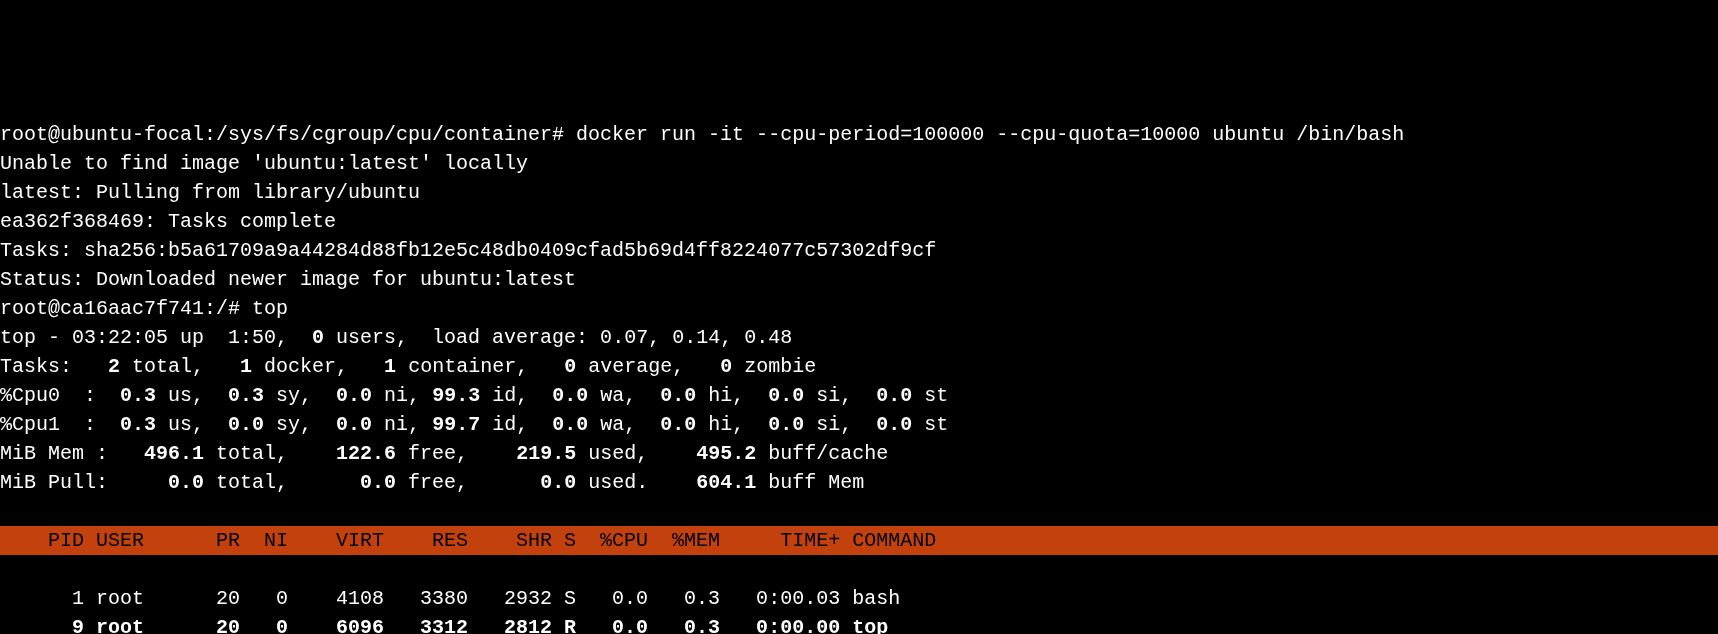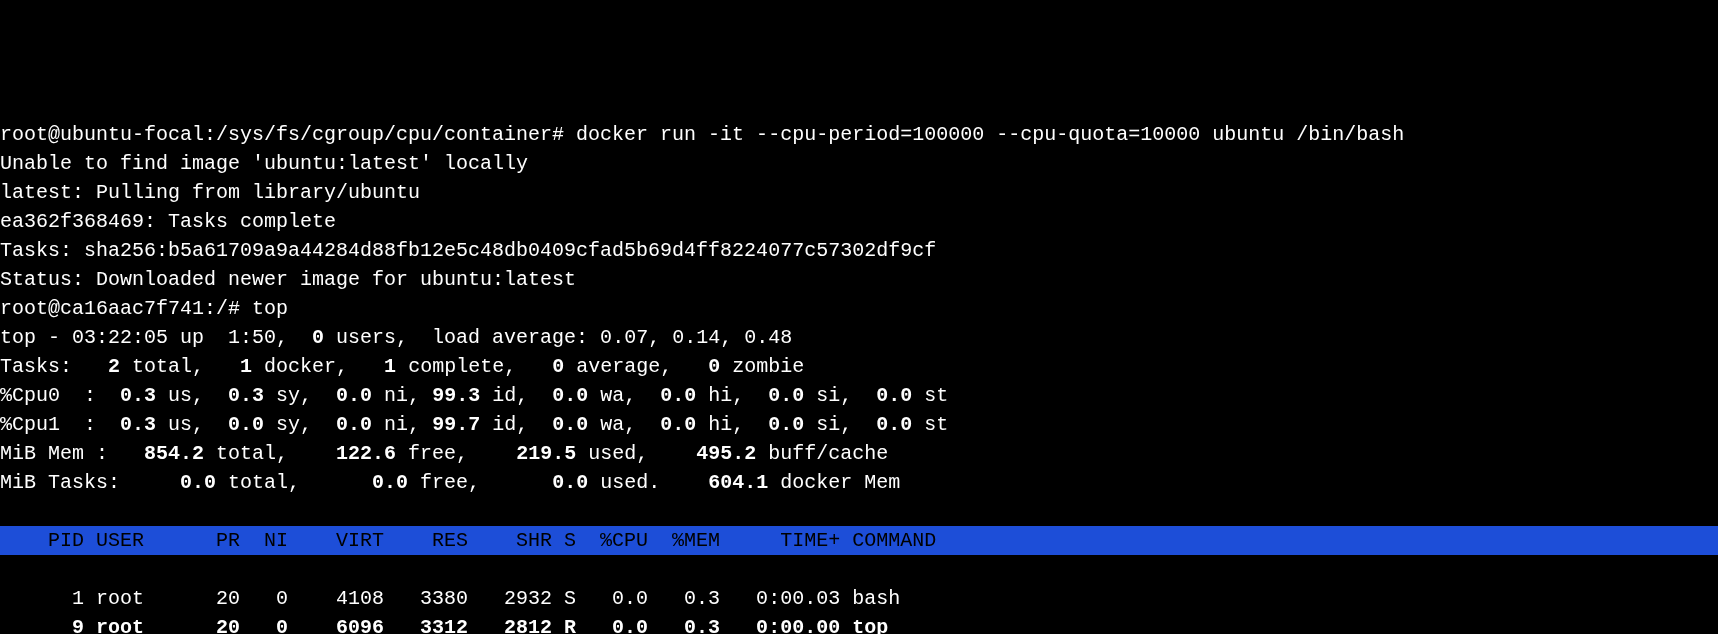--- a/index.html
+++ b/index.html
@@ -18,21 +18,21 @@
       height: 634px;
       overflow: hidden;
     }
     .terminal {
       padding: 4px 0;
     }
     .line {
       white-space: pre;
     }
     .header-row {
-      background: #1d4ed8;
+      background: #c2410c;
       color: #000;
       display: block;
       width: 100%;
     }
     .bold {
       font-weight: bold;
     }
   </style>
 </head>
 <body>
@@ -40,25 +40,25 @@
 
 
 <div class="terminal"><span class="line"><span>root@ubuntu-focal:/sys/fs/cgroup/cpu/container# </span><span>docker run -it --cpu-period=100000 --cpu-quota=10000 ubuntu /bin/bash</span></span>
 <span class="line">Unable to find image 'ubuntu:latest' locally</span>
 <span class="line">latest: Pulling from library/ubuntu</span>
 <span class="line">ea362f368469: Tasks complete</span>
 <span class="line">Tasks: sha256:b5a61709a9a44284d88fb12e5c48db0409cfad5b69d4ff8224077c57302df9cf</span>
 <span class="line">Status: Downloaded newer image for ubuntu:latest</span>
 <span class="line"><span>root@ca16aac7f741:/# </span><span>top</span></span>
 <span class="line"><span>top - 03:22:05 up  1:50,  </span><span class="bold">0</span><span> users,  load average: 0.07, 0.14, 0.48</span></span>
-<span class="line"><span>Tasks: </span><span class="bold">  2</span><span> total,   </span><span class="bold">1</span><span> docker,   </span><span class="bold">1</span><span> complete,   </span><span class="bold">0</span><span> average,   </span><span class="bold">0</span><span> zombie</span></span>
+<span class="line"><span>Tasks: </span><span class="bold">  2</span><span> total,   </span><span class="bold">1</span><span> docker,   </span><span class="bold">1</span><span> container,   </span><span class="bold">0</span><span> average,   </span><span class="bold">0</span><span> zombie</span></span>
 <span class="line"><span>%Cpu0  :  </span><span class="bold">0.3</span><span> us,  </span><span class="bold">0.3</span><span> sy,  </span><span class="bold">0.0</span><span> ni, </span><span class="bold">99.3</span><span> id,  </span><span class="bold">0.0</span><span> wa,  </span><span class="bold">0.0</span><span> hi,  </span><span class="bold">0.0</span><span> si,  </span><span class="bold">0.0</span><span> st</span></span>
 <span class="line"><span>%Cpu1  :  </span><span class="bold">0.3</span><span> us,  </span><span class="bold">0.0</span><span> sy,  </span><span class="bold">0.0</span><span> ni, </span><span class="bold">99.7</span><span> id,  </span><span class="bold">0.0</span><span> wa,  </span><span class="bold">0.0</span><span> hi,  </span><span class="bold">0.0</span><span> si,  </span><span class="bold">0.0</span><span> st</span></span>
-<span class="line"><span>MiB Mem :   </span><span class="bold">854.2</span><span> total,    </span><span class="bold">122.6</span><span> free,    </span><span class="bold">219.5</span><span> used,    </span><span class="bold">495.2</span><span> buff/cache</span></span>
-<span class="line"><span>MiB Tasks:     </span><span class="bold">0.0</span><span> total,      </span><span class="bold">0.0</span><span> free,      </span><span class="bold">0.0</span><span> used.    </span><span class="bold">604.1</span><span> docker Mem</span></span>
+<span class="line"><span>MiB Mem :   </span><span class="bold">496.1</span><span> total,    </span><span class="bold">122.6</span><span> free,    </span><span class="bold">219.5</span><span> used,    </span><span class="bold">495.2</span><span> buff/cache</span></span>
+<span class="line"><span>MiB Pull:     </span><span class="bold">0.0</span><span> total,      </span><span class="bold">0.0</span><span> free,      </span><span class="bold">0.0</span><span> used.    </span><span class="bold">604.1</span><span> buff Mem</span></span>
 
 <span class="header-row line">    PID USER      PR  NI    VIRT    RES    SHR S  %CPU  %MEM     TIME+ COMMAND</span>
 <span class="line">      1 root      20   0    4108   3380   2932 S   0.0   0.3   0:00.03 bash</span>
 <span class="line bold">      9 root      20   0    6096   3312   2812 R   0.0   0.3   0:00.00 top</span>
 </div>
 
 
 
 
 </body></html>

